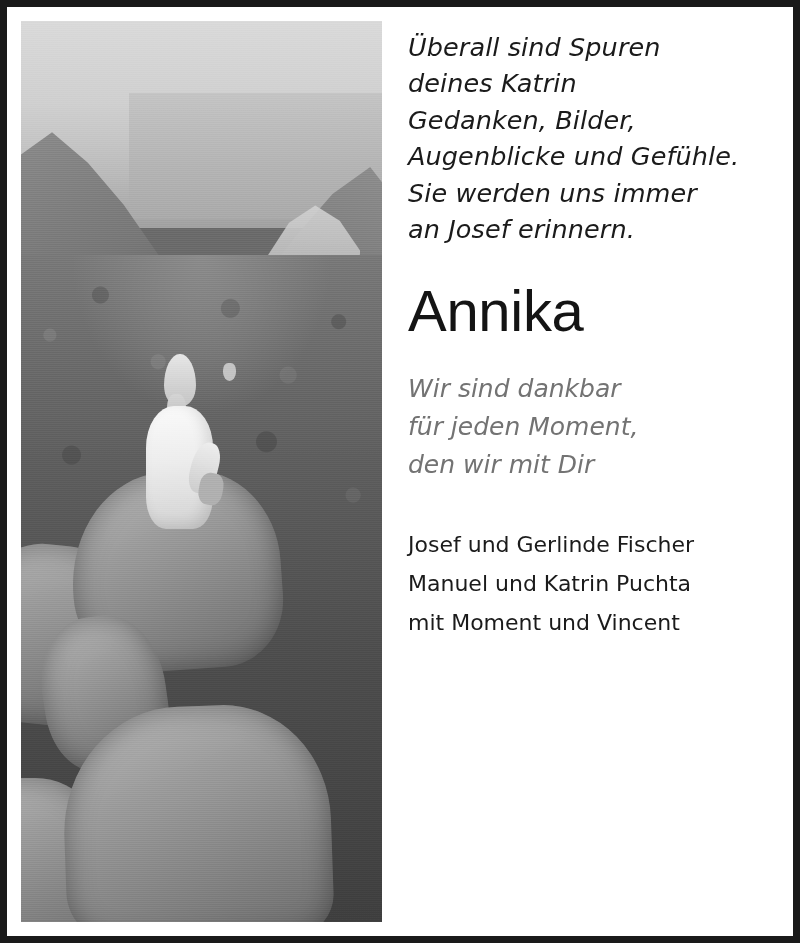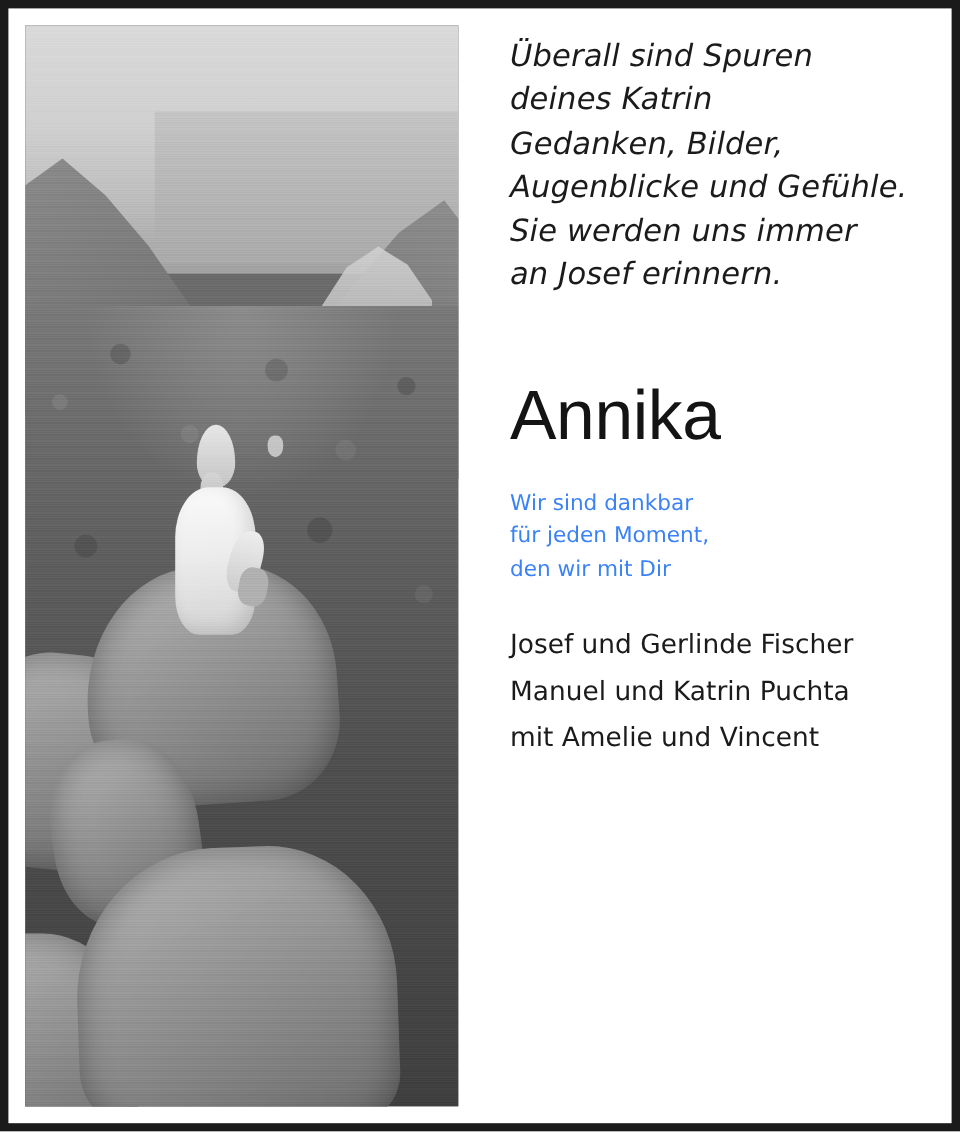--- a/index.html
+++ b/index.html
@@ -17,21 +17,20 @@
   .notice {
     position: relative;
     box-sizing: border-box;
     width: 800px;
     height: 943px;
     background: #ffffff;
     border: 7px solid #1a1a1a;
     padding: 0;
     display: flex;
     flex-direction: row;
-    gap: 17px;
   }
 
   
   .photo-col {
     box-sizing: border-box;
     width: 375px;
     height: 100%;
     padding: 14px 0 14px 14px;
     flex: 0 0 375px;
   }
@@ -238,33 +237,33 @@
     margin-bottom: 26px;
   }
   .name-line {
     font-family: "Liberation Sans", sans-serif;
     font-weight: 400;
     font-size: 58px;
     line-height: 1.14;
     color: #141414;
     letter-spacing: -0.3px;
     white-space: nowrap;
-    margin-top: 36px;
   }
 
   .message {
     font-family: "DejaVu Sans", sans-serif;
-    font-size: 18px;
+    font-size: 25px;
     line-height: 1.52;
-    color: #3b82f6;
+    color: #737373;
+    font-style: italic;
   }
   .message div { white-space: nowrap; }
 
   .mourners {
-    margin-top: 30px;
+    margin-top: 41px;
     font-family: "DejaVu Sans", sans-serif;
     font-size: 22px;
     line-height: 1.78;
     color: #1b1b1b;
   }
   .mourners div { white-space: nowrap; }
 </style>
 </head>
 <body>
 
@@ -317,17 +316,17 @@
 
     <div class="message">
       <div>Wir sind dankbar</div>
       <div>für jeden Moment,</div>
       <div>den wir mit Dir</div>
     </div>
 
     <div class="mourners">
       <div>Josef und Gerlinde Fischer</div>
       <div>Manuel und Katrin Puchta</div>
-      <div>mit Amelie und Vincent</div>
+      <div>mit Moment und Vincent</div>
     </div>
 
   </div>
 </div>
 
 </body></html>

